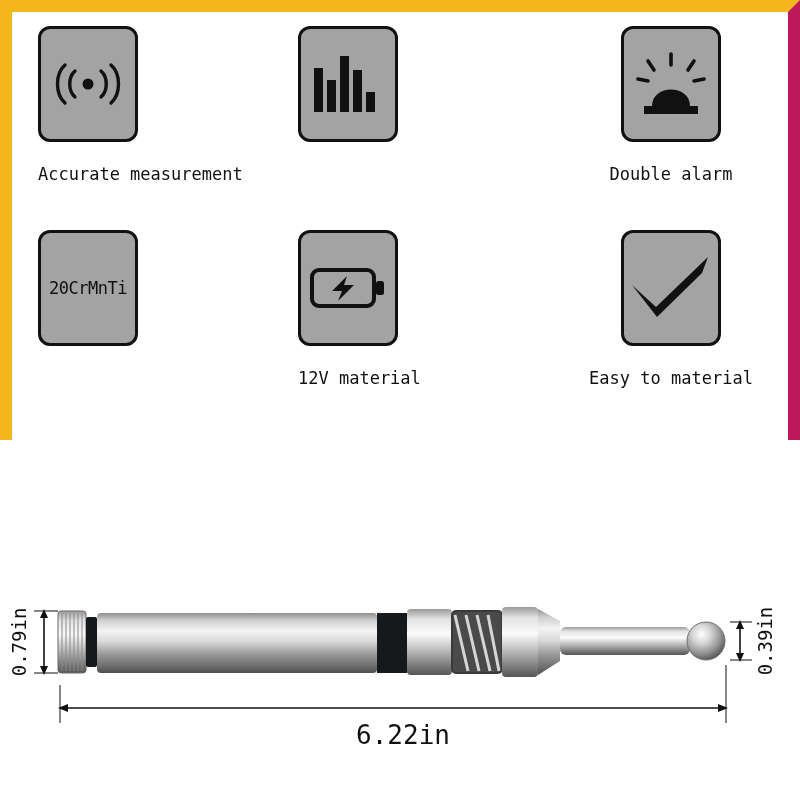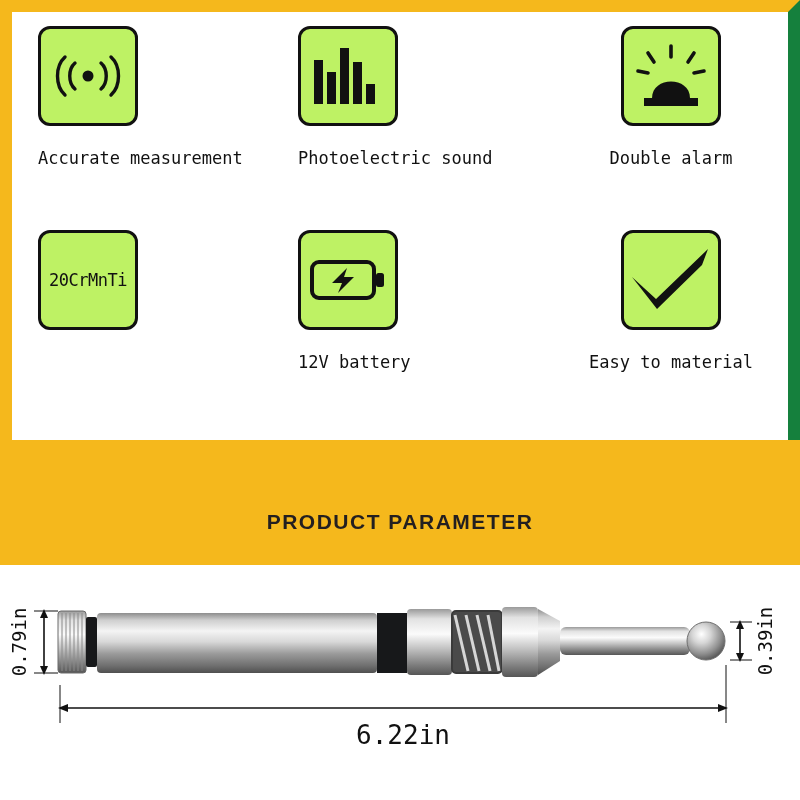--- a/index.html
+++ b/index.html
@@ -23,21 +23,21 @@
 
   
   .features-panel {
     position: absolute;
     left: 0;
     top: 0;
     width: 800px;
     height: 440px;
     box-sizing: border-box;
     border-left: 12px solid #f5b81c;
-    border-right: 12px solid #15803d;
+    border-right: 12px solid #be185d;
     border-top: 12px solid #f5b81c;
     background: #ffffff;
   }
   .features-grid {
     position: absolute;
     left: 0;
     top: 0;
     width: 776px;
     height: 428px;
     display: grid;
@@ -52,28 +52,28 @@
     align-items: flex-start;
     justify-content: flex-start;
     padding-left: 16px;
     padding-top: 8px;
   }
   .feature.col2 { padding-left: 24px; }
   .feature.col3 { padding-left: 38px; align-items: center; }
 
   .icon-box {
     width: 100px;
-    height: 100px;
+    height: 116px;
     border: 3px solid #111111;
     border-radius: 12px;
     box-sizing: border-box;
     display: flex;
     align-items: center;
     justify-content: center;
-    background: #bef264;
+    background: #a3a3a3;
   }
   .feature-label {
     margin-top: 22px;
     font-size: 17px;
     color: #111111;
     font-family: "DejaVu Sans Mono", monospace;
     letter-spacing: 0px;
     white-space: nowrap;
   }
   .feature-label.small {
@@ -154,21 +154,20 @@
           <svg width="72" height="60" viewBox="0 0 72 60">
             <g fill="#111111">
               <rect x="2" y="14" width="9" height="44"></rect>
               <rect x="15" y="26" width="9" height="32"></rect>
               <rect x="28" y="2" width="9" height="56"></rect>
               <rect x="41" y="16" width="9" height="42"></rect>
               <rect x="54" y="38" width="9" height="20"></rect>
             </g>
           </svg>
         </div>
-        <div class="feature-label">Photoelectric sound</div>
       </div>
 
       <div class="feature col3">
         <div class="icon-box">
           <svg width="74" height="64" viewBox="0 0 74 64">
             <g stroke="#111111" stroke-width="3.6" stroke-linecap="round">
               <line x1="37" y1="2" x2="37" y2="13"></line>
               <line x1="14" y1="9" x2="20" y2="18"></line>
               <line x1="60" y1="9" x2="54" y2="18"></line>
               <line x1="4" y1="27" x2="14" y2="29"></line>
@@ -188,38 +187,35 @@
       </div>
 
       <div class="feature col2">
         <div class="icon-box">
           <svg width="78" height="48" viewBox="0 0 78 48">
             <rect x="3" y="6" width="62" height="36" rx="7" ry="7" fill="none" stroke="#111111" stroke-width="4"></rect>
             <rect x="67" y="17" width="8" height="14" rx="2.5" ry="2.5" fill="#111111"></rect>
             <polygon points="38,12 23,27 33,27 29,37 45,21 35,21" fill="#111111"></polygon>
           </svg>
         </div>
-        <div class="feature-label">12V battery</div>
+        <div class="feature-label">12V material</div>
       </div>
 
       <div class="feature col3">
         <div class="icon-box">
           <svg width="82" height="66" viewBox="0 0 82 66">
             <path d="M2 30 L26 52 L78 2 L72 18 L27 62 Z" fill="#111111"></path>
           </svg>
         </div>
         <div class="feature-label">Easy to material</div>
       </div>
 
     </div>
   </div>
 
-  <div class="yellow-band">
-    <div class="band-title">PRODUCT PARAMETER</div>
-  </div>
 
   <div class="product-area">
     <svg class="product-svg" width="800" height="235" viewBox="0 0 800 235">
       <defs>
         <linearGradient id="steel" x1="0" y1="0" x2="0" y2="1">
           <stop offset="0%" stop-color="#8d8d8d"></stop>
           <stop offset="12%" stop-color="#cfcfcf"></stop>
           <stop offset="30%" stop-color="#f4f4f4"></stop>
           <stop offset="48%" stop-color="#d8d8d8"></stop>
           <stop offset="68%" stop-color="#9a9a9a"></stop>

